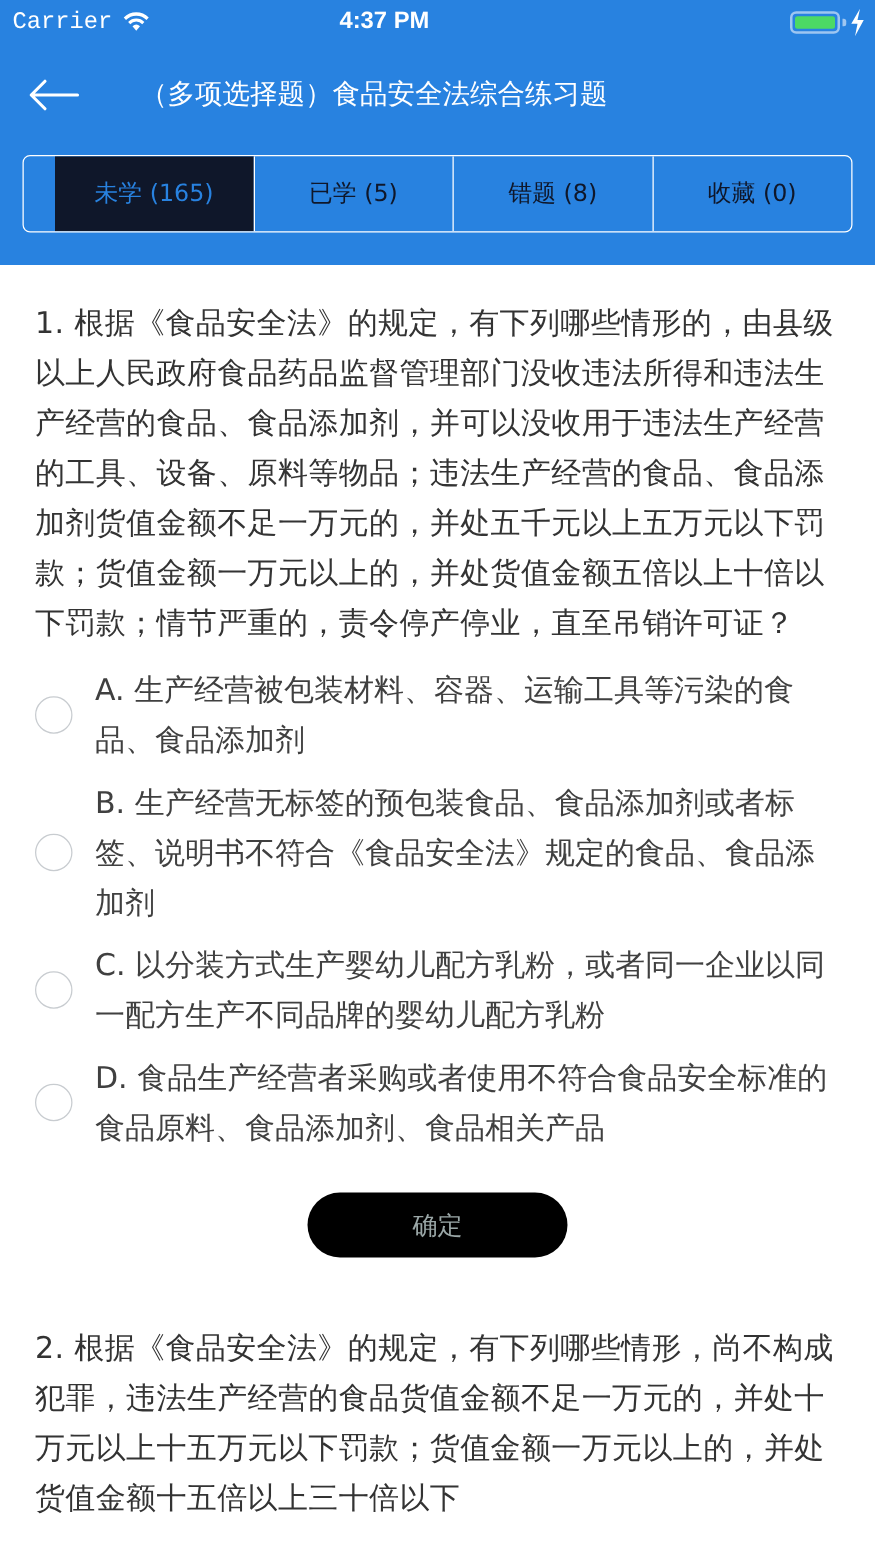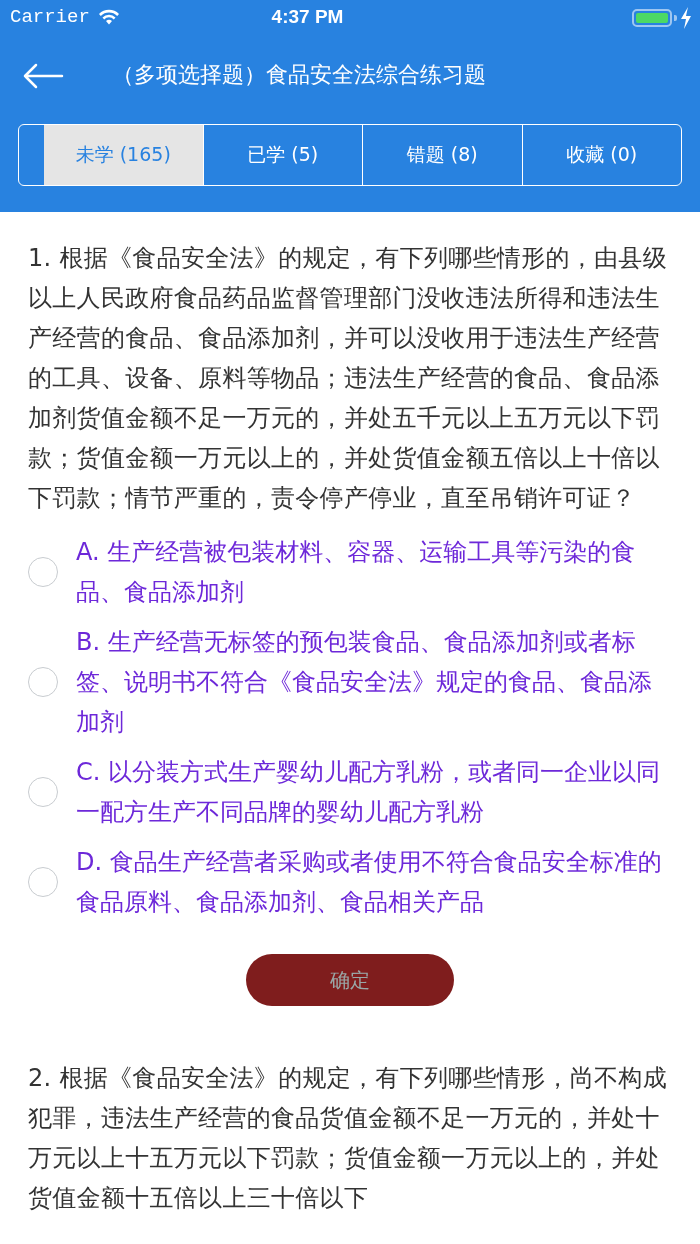--- a/index.html
+++ b/index.html
@@ -15,34 +15,34 @@
     .battery { position: absolute; right: 28px; top: 9px; width: 40px; height: 18px; border: 2px solid rgba(255,255,255,0.55); border-radius: 5px; padding: 2px; }
     .battery-fill { width: 100%; height: 100%; background: #4cd964; border-radius: 2px; }
     .battery-tip { position: absolute; right: 23px; top: 15px; width: 3px; height: 6px; background: rgba(255,255,255,0.55); border-radius: 0 2px 2px 0; }
     .bolt { position: absolute; right: 8px; top: 7px; width: 12px; height: 22px; }
 
     .nav-bar { position: absolute; left: 0; top: 36px; width: 700px; height: 80px; color: #ffffff; }
     .back-button { position: absolute; left: 22px; top: 20px; width: 48px; height: 40px; cursor: pointer; display: flex; align-items: center; }
     .nav-title { position: absolute; left: 0; width: 588px; top: 24px; text-align: center; font-size: 22px; padding-left: 10px; }
 
     .tabs { position: absolute; left: 18px; top: 124px; width: 664px; height: 62px; border: 1.5px solid #ffffff; border-radius: 6px; display: flex; overflow: hidden; }
-    .tab { flex: 1; display: flex; align-items: center; justify-content: center; font-size: 19px; color: #ffffff; border-left: 1.5px solid #ffffff; cursor: pointer; }
+    .tab { flex: 1; display: flex; align-items: center; justify-content: center; font-size: 19px; color: #0f172a; border-left: 1.5px solid #ffffff; cursor: pointer; }
     .tab:first-child { border-left: none; }
-    .tab.active { background: #e5e5e5; color: #2882e0; margin-left: 25px; }
+    .tab.active { background: #0f172a; color: #2882e0; margin-left: 25px; }
 
     .content { position: absolute; left: 0; top: 212px; width: 700px; }
     .question { padding: 0 28px; }
     .q-text { font-size: 24px; line-height: 40px; color: #333333; margin-top: 26px; letter-spacing: 0.3px; }
     .options { margin-top: 14px; }
     .option { display: flex; align-items: center; margin-bottom: 10px; cursor: pointer; }
     .radio { flex: 0 0 30px; width: 30px; height: 30px; border: 1.5px solid #c8ccd0; border-radius: 50%; margin-right: 18px; }
-    .option-text { font-size: 24px; line-height: 40px; color: #6d28d9; }
+    .option-text { font-size: 24px; line-height: 40px; color: #404040; }
 
     .confirm-wrap { display: flex; justify-content: center; margin-top: 32px; }
-    .confirm-button { width: 208px; height: 52px; border-radius: 26px; background: #7f1d1d; color: #9aa7a7; font-size: 20px; display: flex; align-items: center; justify-content: center; cursor: pointer; }
+    .confirm-button { width: 208px; height: 52px; border-radius: 26px; background: #000000; color: #9aa7a7; font-size: 20px; display: flex; align-items: center; justify-content: center; cursor: pointer; }
 
     .q2 .q-text { margin-top: 52px; }
   </style>
 </head>
 <body>
 
 <div class="header">
   <div class="status-bar">
     <div class="status-carrier">
       <span>Carrier</span>

